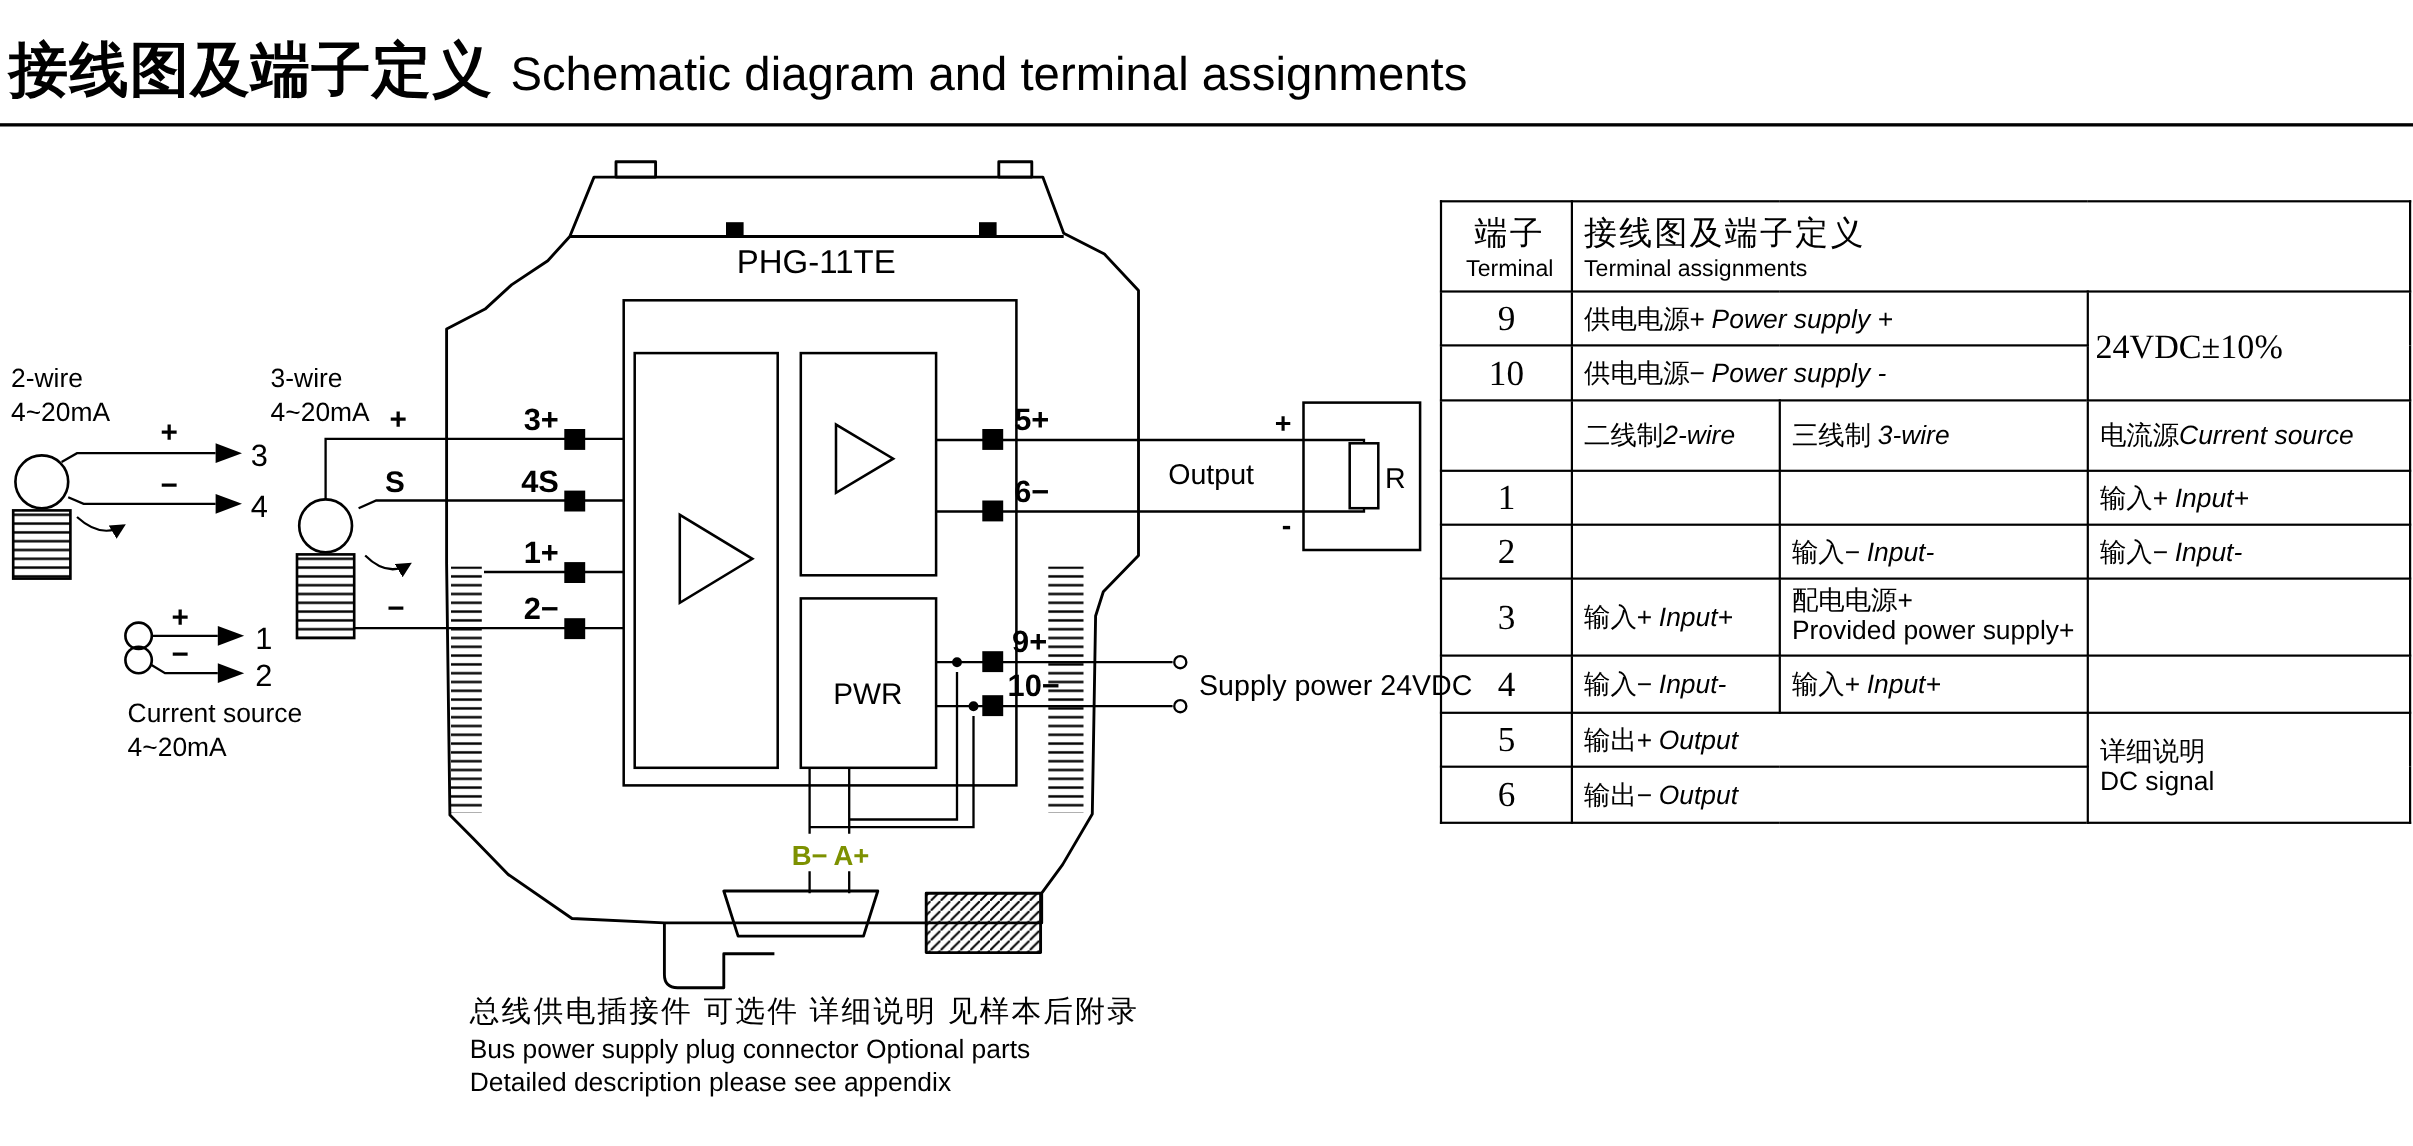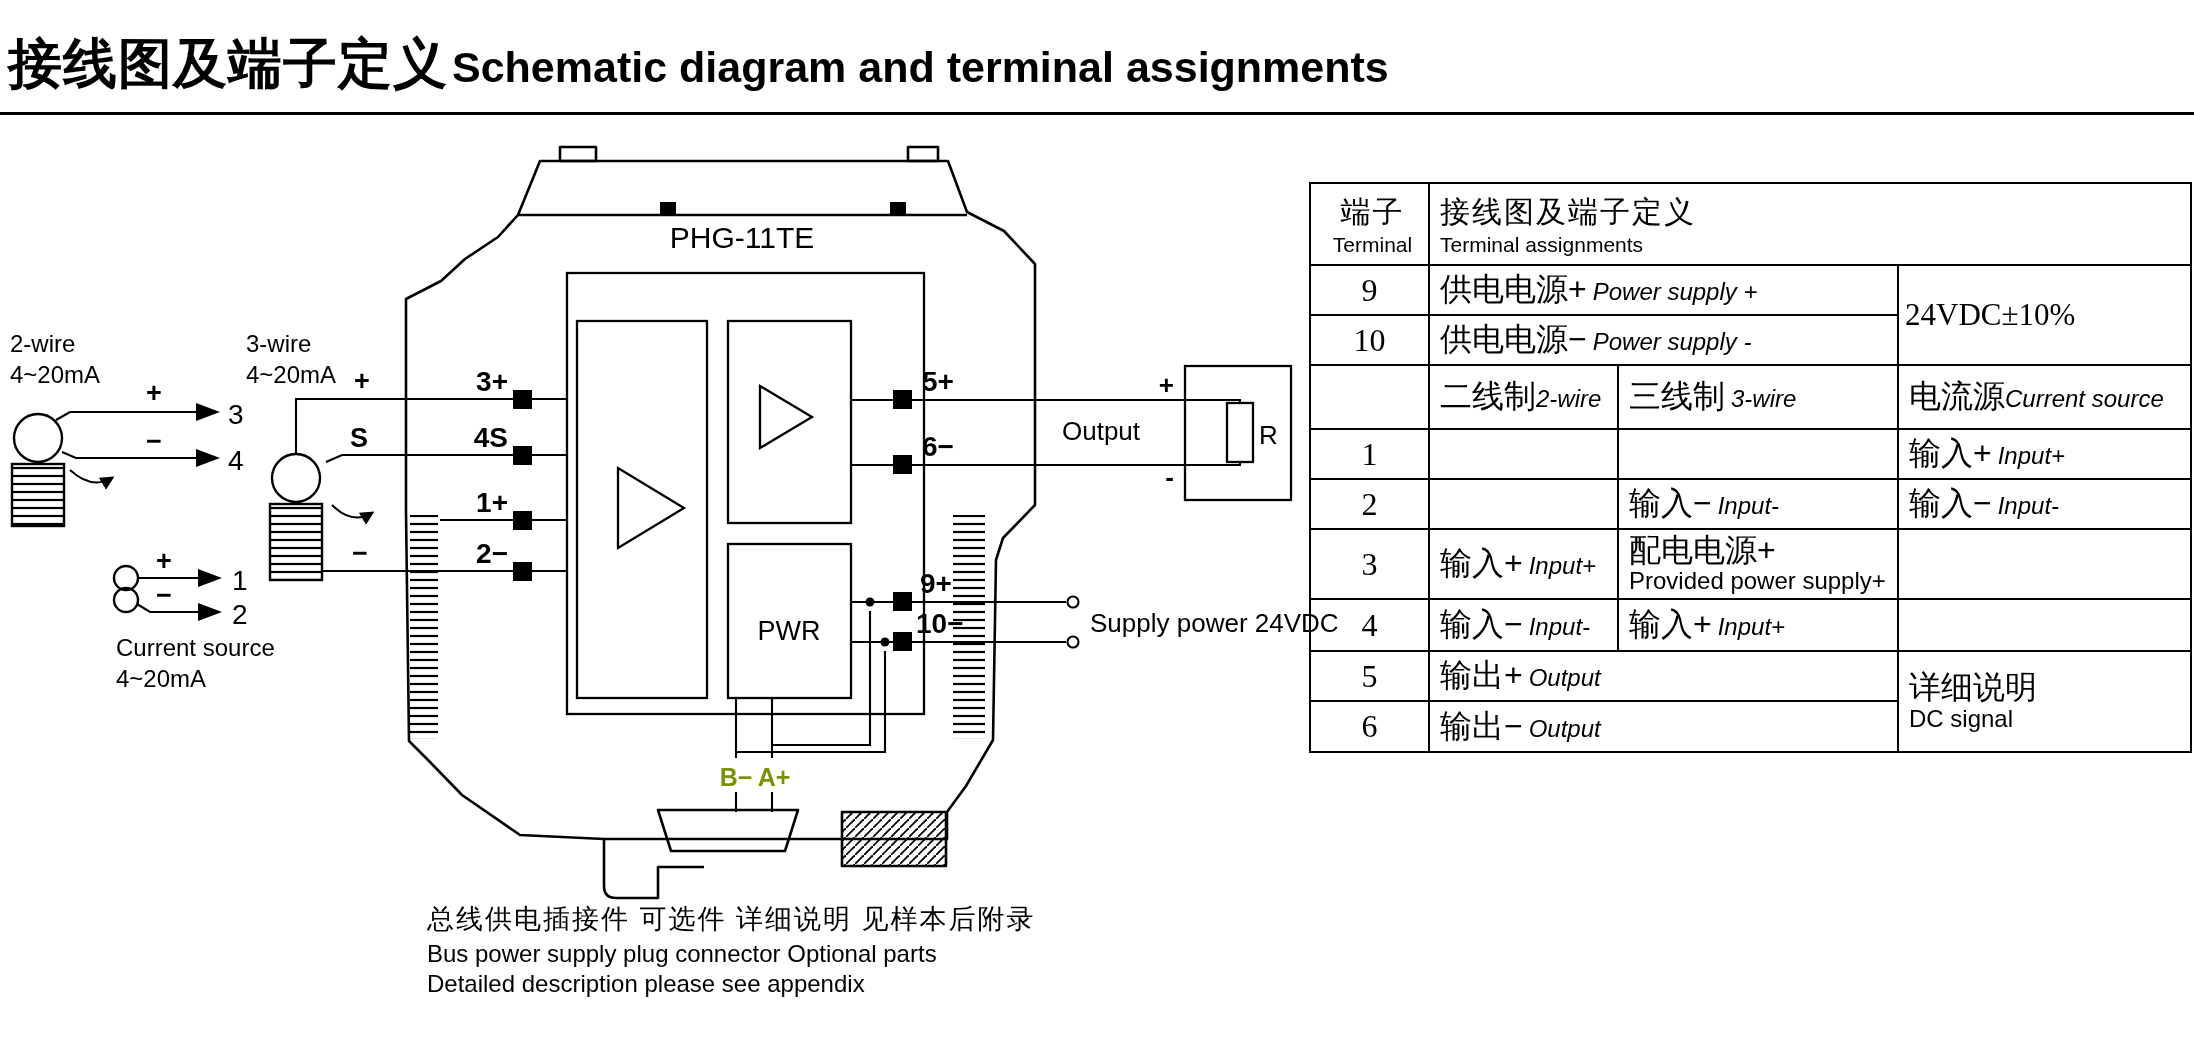--- a/index.html
+++ b/index.html
@@ -1,28 +1,28 @@
 <!DOCTYPE html>
 <html><head>
 <meta charset="utf-8">
 <style>
   html,body{margin:0;padding:0;background:#fff;}
   #app{position:relative;width:2194px;height:1042px;background:#fff;overflow:hidden;
        font-family:"Liberation Sans",sans-serif;color:#000;}
   .title{position:absolute;left:8px;top:28px;white-space:nowrap;}
   .title .t-zh{font-size:54px;font-weight:600;letter-spacing:1px;font-family:Liberation Serif, serif;}
-  .title .t-en{font-size:43px;font-weight:700;margin-left:4px;}
+  .title .t-en{font-size:43px;font-weight:400;margin-left:16px;}
   .rule{position:absolute;left:0;top:112px;width:2194px;height:3px;background:#000;}
   svg.diagram{position:absolute;left:0;top:0;width:2194px;height:1042px;}
 
   table.ta{position:absolute;left:1309px;top:182px;width:881px;border-collapse:collapse;
            table-layout:fixed;border-radius:31px;}
   table.ta td{border:2px solid #000;vertical-align:middle;padding:2px 4px 2px 10px;overflow:hidden;}
   table.ta td.num{font-family:"Liberation Serif",serif;font-size:32px;text-align:center;padding:0;}
-  table.ta .zh{font-size:32px;}
+  table.ta .zh{font-size:24px;}
   table.ta .en{font-size:24px;margin-left:6px;font-style:italic;}
   table.ta .en2{font-size:24px;}
   table.ta td.vdc{font-family:"Liberation Serif",serif;font-size:31px;padding-left:6px;}
   table.ta tr.hdr td{vertical-align:middle;}
   table.ta tr.hdr .hzh{font-size:30px;letter-spacing:2px;}
   table.ta tr.hdr .hen{font-size:21px;}
   .tc{text-align:center;}
   .stack{line-height:1.12;}
 </style>
 </head>

